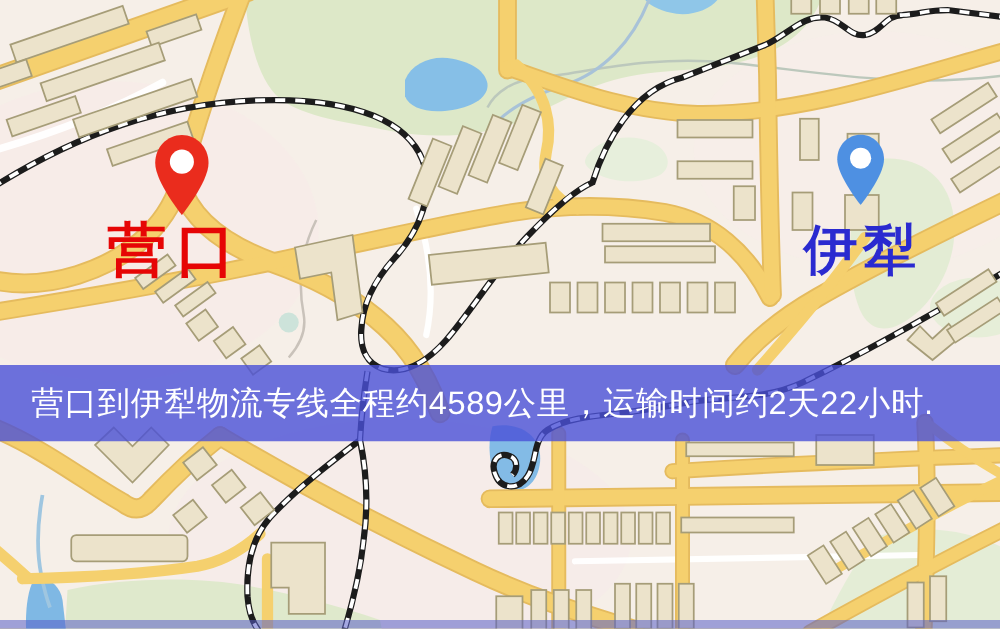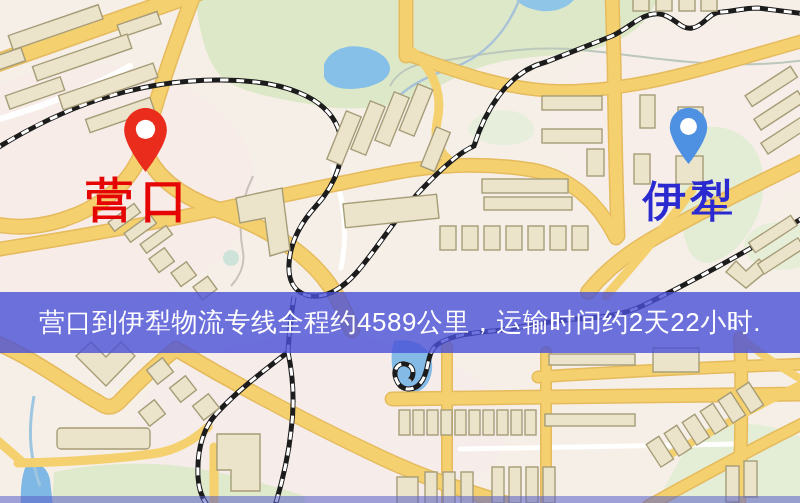--- a/index.html
+++ b/index.html
@@ -14,21 +14,21 @@
   .pin-blue{left:668px;top:103px;width:41px;height:65px;}
   .city-label{position:absolute;font-weight:bold;line-height:1;white-space:nowrap;
     font-family:"Liberation Sans","DejaVu Sans",sans-serif;}
   .label-origin{left:86px;top:176px;font-size:47px;letter-spacing:8px;color:#e60505;}
   .label-dest{left:643px;top:179px;font-size:43px;letter-spacing:4px;color:#2a2ad0;text-align:center;}
   .banner{
     position:absolute;left:0;top:292px;width:800px;height:61px;
     background:rgba(74,80,215,0.80);
     display:flex;align-items:center;
     color:#ffffff;font-size:26px;letter-spacing:0.5px;
-    padding-left:39px;box-sizing:border-box;
+    padding-left:25px;box-sizing:border-box;
   }
   .bottom-strip{
     position:absolute;left:0;bottom:0;width:800px;height:7px;
     background:rgba(88,95,200,0.55);
   }
 </style>
 </head>
 <body>
 
 <div class="stage">

